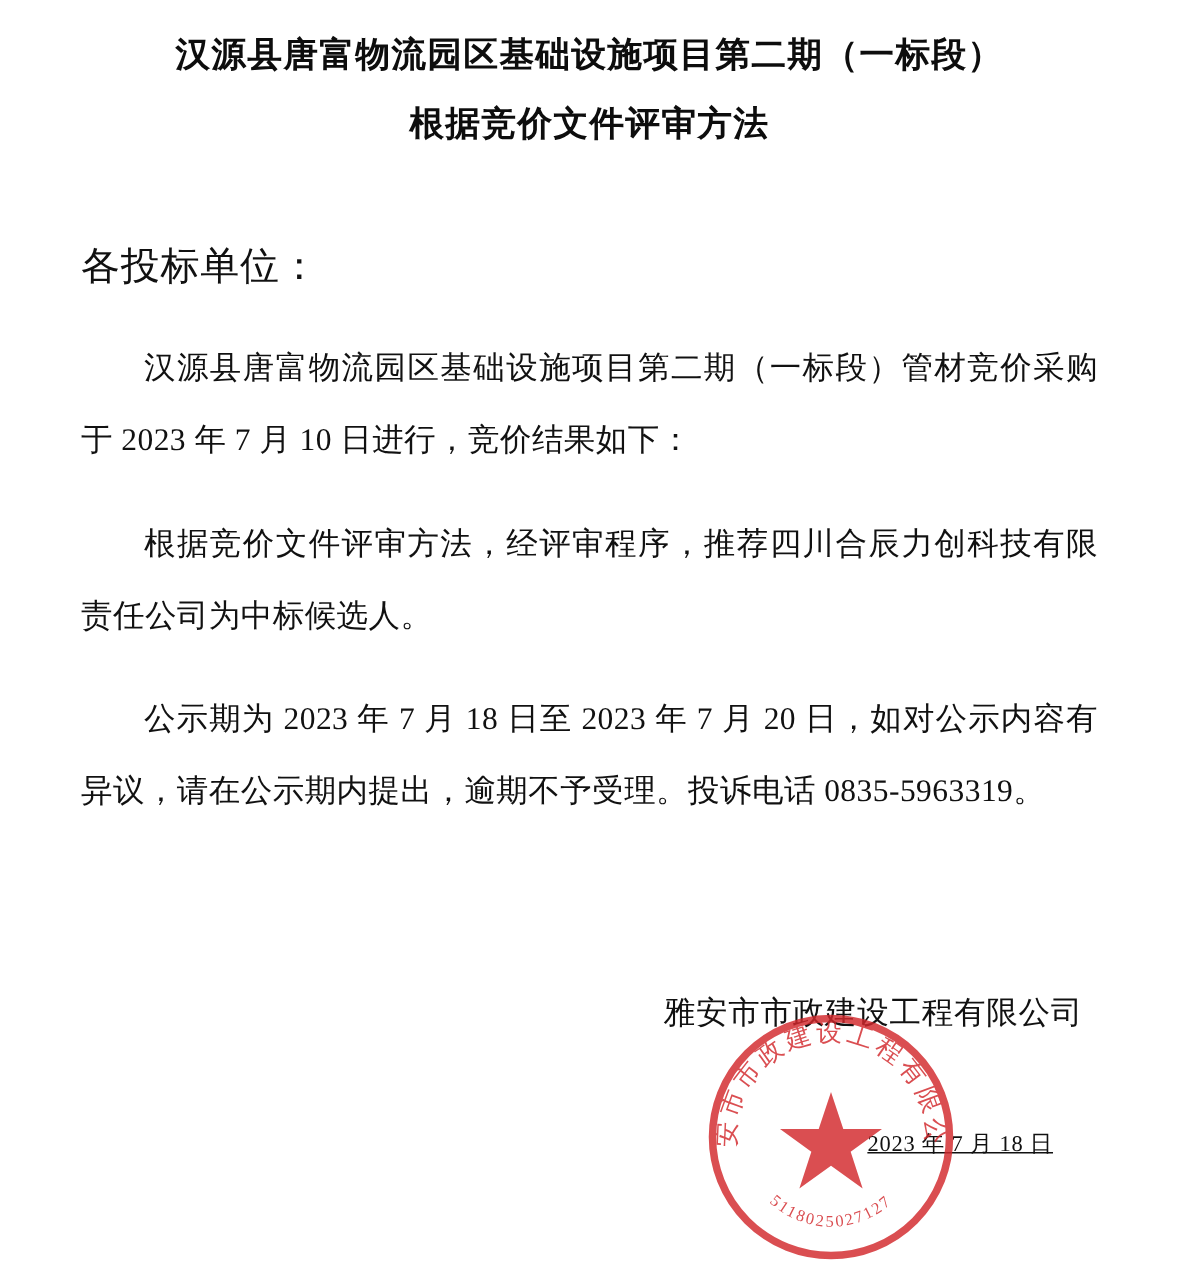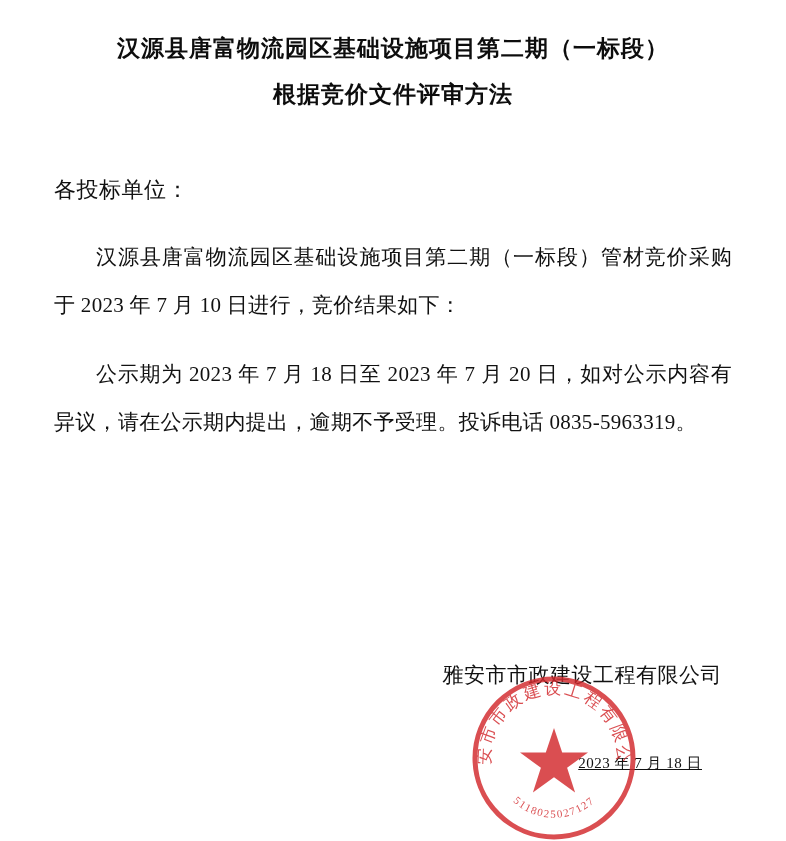--- a/index.html
+++ b/index.html
@@ -13,38 +13,38 @@
     font-family: "Liberation Serif", "DejaVu Serif", serif;
     color: #111111;
     position: relative;
     overflow: hidden;
   }
   .page {
     position: relative;
     width: 786px;
     height: 841px;
     box-sizing: border-box;
-    padding: 18px 54px 0 54px;
+    padding: 6px 54px 0 54px;
   }
   .title-block {
     text-align: center;
     margin-top: 8px;
   }
   .title-line {
     font-size: 23px;
     font-weight: 700;
     letter-spacing: 1px;
     line-height: 46px;
     color: #0d0d0d;
   }
   .body-block {
     margin-top: 50px;
   }
   .salutation {
-    font-size: 22px;
+    font-size: 26px;
     line-height: 44px;
     margin-bottom: 8px;
     letter-spacing: 0.5px;
   }
   .para {
     font-size: 21px;
     line-height: 48px;
     text-indent: 2em;
     letter-spacing: 0.3px;
     text-align: justify;
@@ -91,20 +91,21 @@
 <div class="page">
 
   <div class="title-block">
     <div class="title-line">汉源县唐富物流园区基础设施项目第二期（一标段）</div>
     <div class="title-line">根据竞价文件评审方法</div>
   </div>
 
   <div class="body-block">
     <div class="salutation">各投标单位：</div>
     <p class="para">汉源县唐富物流园区基础设施项目第二期（一标段）管材竞价采购于 2023 年 7 月 10 日进行，竞价结果如下：</p>
+    <p class="para">根据竞价文件评审方法，经评审程序，推荐四川合辰力创科技有限责任公司为中标候选人。</p>
     <p class="para">公示期为 2023 年 7 月 18 日至 2023 年 7 月 20 日，如对公示内容有异议，请在公示期内提出，逾期不予受理。投诉电话 0835-5963319。</p>
   </div>
 
   <div class="sign-block">
     <div class="sign-company">雅安市市政建设工程有限公司</div>
     <div class="sign-date">2023 年 7 月 18 日</div>
   </div>
 
   <div class="seal">
     <svg viewBox="0 0 172 172" width="172" height="172" aria-hidden="true">

